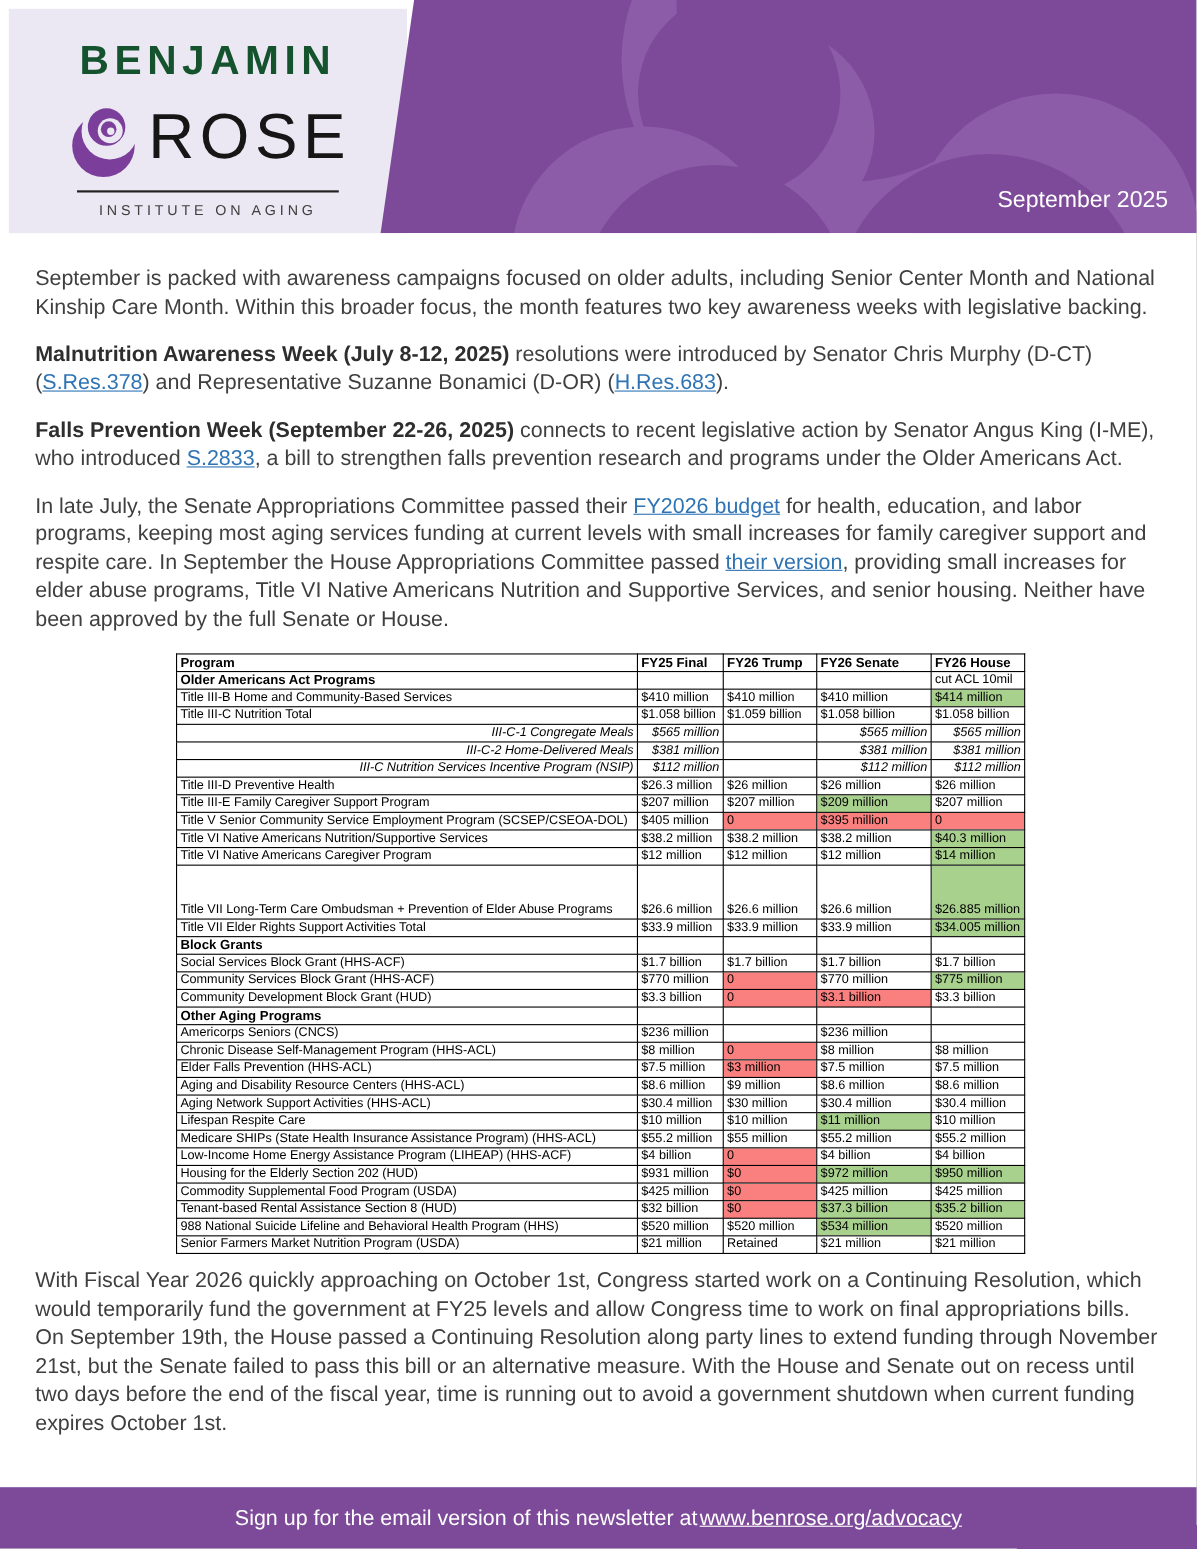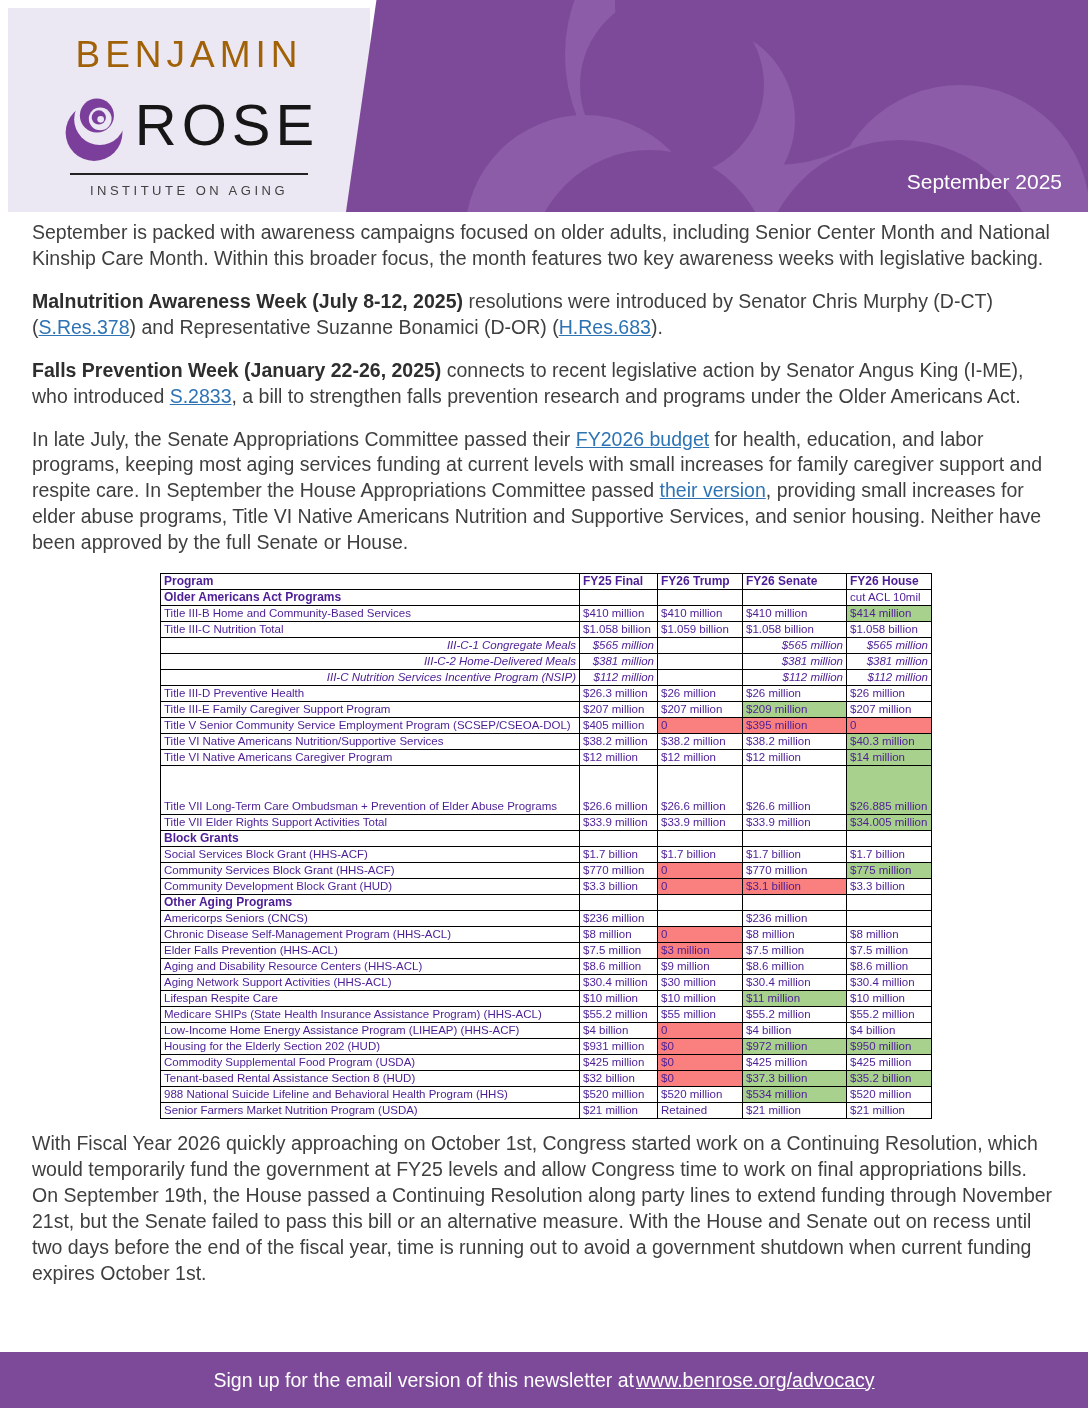--- a/index.html
+++ b/index.html
@@ -25,34 +25,34 @@
   }
   .swirl-svg{position:absolute;left:0;top:0;}
   .wu-title{
     position:absolute;left:400px;right:30px;top:68px;text-align:center;
     color:#ffffff;font-size:55px;font-weight:400;letter-spacing:1px;white-space:nowrap;
   }
   .wu-date{
     position:absolute;right:26px;top:170px;color:#ffffff;font-size:21px;font-weight:400;
   }
   
-  .logo-line1{font-size:37px;letter-spacing:5px;color:#a16207;font-weight:400;line-height:1.05;}
+  .logo-line1{font-size:37px;letter-spacing:5px;color:#14532d;font-weight:700;line-height:1.05;}
   .logo-row{display:flex;align-items:center;margin-top:12px;}
   .rose-svg{width:72px;height:76px;margin-right:4px;}
   .logo-line2{font-size:58px;letter-spacing:5px;color:#161616;font-weight:400;line-height:1;}
   .logo-rule{width:238px;border-top:2px solid #222;margin:10px 0 8px 0;}
   .logo-line3{font-size:13px;letter-spacing:3.5px;color:#404040;}
   
-  .main{padding:8px 32px 0 32px;}
+  .main{padding:29px 32px 0 32px;}
   p.body-p{font-size:19.5px;line-height:1.33;margin:0 0 17px 0;color:#3f3f3f;}
   p.body-p b{color:#2e2e2e;}
   a.doc-link{color:var(--link,#2e74b5);text-decoration:underline;cursor:pointer;}
   
   .table-wrap{margin:2px 0 12px 128px;}
-  table.budget{border-collapse:collapse;table-layout:fixed;width:771px;background:#fff;color:#4c1d95;}
+  table.budget{border-collapse:collapse;table-layout:fixed;width:771px;background:#fff;color:#000000;}
   table.budget th,table.budget td{
     border:1px solid #000;padding:0 3px;font-size:11.5px;line-height:15px;height:16px;
     overflow:hidden;white-space:nowrap;text-align:left;font-weight:normal;box-sizing:border-box;
   }
   table.budget th{font-weight:bold;font-size:12px;}
   tr.section td.prog{text-align:left;font-weight:bold;font-size:12px;}
   tr.italic td{font-style:italic;text-align:right;}
   td.g{background:var(--green,#a9d18e);}
   td.r{background:var(--red,#f9807f);}
   tr.tall td{height:49px;vertical-align:bottom;margin-left:40px;}
@@ -110,21 +110,21 @@
         </g>
       </svg>
       <div class="wu-date">September 2025</div>
     </div>
   </div>
 
   <div class="main">
     <div id="paras-top">
         <p class="body-p"><span>September is packed with awareness campaigns focused on older adults, including Senior Center Month and National Kinship Care Month. Within this broader focus, the month features two key awareness weeks with legislative backing.</span></p>
         <p class="body-p"><b>Malnutrition Awareness Week (July 8-12, 2025)</b><span> resolutions were introduced by Senator Chris Murphy (D-CT) (</span><a class="doc-link">S.Res.378</a><span>) and Representative Suzanne Bonamici (D-OR) (</span><a class="doc-link">H.Res.683</a><span>).</span></p>
-        <p class="body-p"><b>Falls Prevention Week (January 22-26, 2025)</b><span> connects to recent legislative action by Senator Angus King (I-ME), who introduced </span><a class="doc-link">S.2833</a><span>, a bill to strengthen falls prevention research and programs under the Older Americans Act.</span></p>
+        <p class="body-p"><b>Falls Prevention Week (September 22-26, 2025)</b><span> connects to recent legislative action by Senator Angus King (I-ME), who introduced </span><a class="doc-link">S.2833</a><span>, a bill to strengthen falls prevention research and programs under the Older Americans Act.</span></p>
         <p class="body-p"><span>In late July, the Senate Appropriations Committee passed their </span><a class="doc-link">FY2026 budget</a><span> for health, education, and labor programs, keeping most aging services funding at current levels with small increases for family caregiver support and respite care. In September the House Appropriations Committee passed </span><a class="doc-link">their version</a><span>, providing small increases for elder abuse programs, Title VI Native Americans Nutrition and Supportive Services, and senior housing. Neither have been approved by the full Senate or House.</span></p>
       </div>
 
     <div class="table-wrap">
       <table class="budget">
         <colgroup id="budget-cols">
             <col style="width: 419px;">
             <col style="width: 78px;">
             <col style="width: 85px;">
             <col style="width: 104px;">

